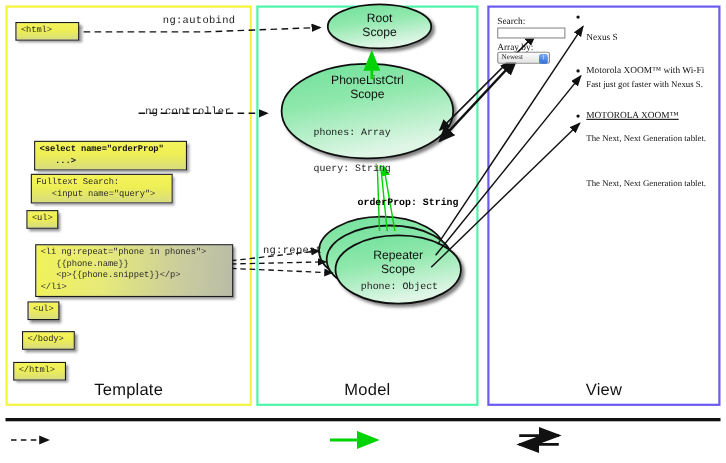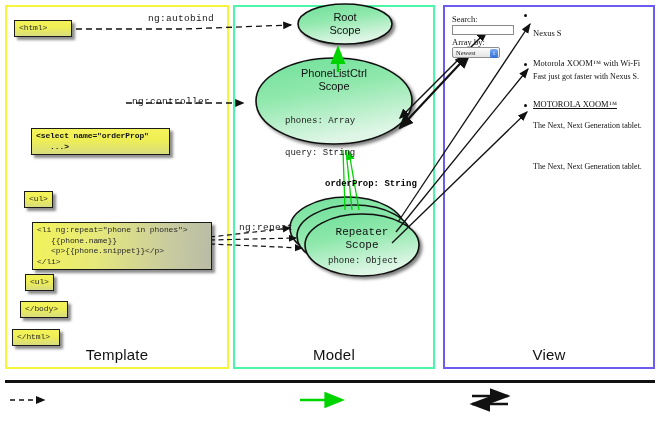--- a/index.html
+++ b/index.html
@@ -244,20 +244,22 @@
     <path d="M472,396 L508,396" stroke="#111" stroke-width="2.6" fill="none" marker-end="url(#arrowBlackThin)"></path>
     <path d="M508,404 L472,404" stroke="#111" stroke-width="2.6" fill="none" marker-end="url(#arrowBlackThin)"></path>
   </svg>
 
   <div class="code-box" id="box-html-open" style="left:14px; top:20px; width:58px;">&lt;html&gt;</div>
 
 
   <div class="code-box bold" id="box-select" style="left:31px; top:128px; width:139px;">&lt;select name="orderProp"
    ...&gt;</div>
 
+  <div class="code-box" id="box-search" style="left:28px; top:158px; width:129px;">Fulltext Search:
+   &lt;input name="query"&gt;</div>
 
   <div class="code-box" id="box-ul-open" style="left:24px; top:191px; width:29px;">&lt;ul&gt;</div>
 
   <div class="code-box fade" id="box-li" style="left:32px; top:222px; width:180px;">&lt;li ng:repeat="phone in phones"&gt;
    {{phone.name}}
    &lt;p&gt;{{phone.snippet}}&lt;/p&gt;
 &lt;/li&gt;</div>
 
   <div class="code-box" id="box-ul-close" style="left:25px; top:274px; width:29px;">&lt;ul&gt;</div>
 
@@ -273,21 +275,21 @@
 Scope</div>
 
   <div class="scope-title" style="left:275px; top:67px; width:118px;">PhoneListCtrl
 Scope</div>
   <div class="scope-props" style="left:285px; top:95px;">
     <div>phones: Array</div>
     <div>query: String</div>
     <div class="bold">orderProp: String</div>
   </div>
 
-  <div class="scope-title" style="left:325px; top:226px; width:74px;font-family:Liberation Mono, monospace;">Repeater
+  <div class="scope-title" style="left:325px; top:226px; width:74px;">Repeater
 Scope</div>
   <div class="scope-props" style="left:328px; top:256px;">phone: Object</div>
 
   <div class="view-label" style="left:452px; top:14px;">Search:</div>
   <div class="view-input" style="left:452px; top:25px; width:62px;" placeholder=""></div>
 
   <div class="view-label" style="left:452px; top:37px;">Array by:</div>
   <div class="view-select" style="left:452px; top:47px; width:48px;">
     <span>Newest</span>
     <span class="sel-btn">↕</span>

